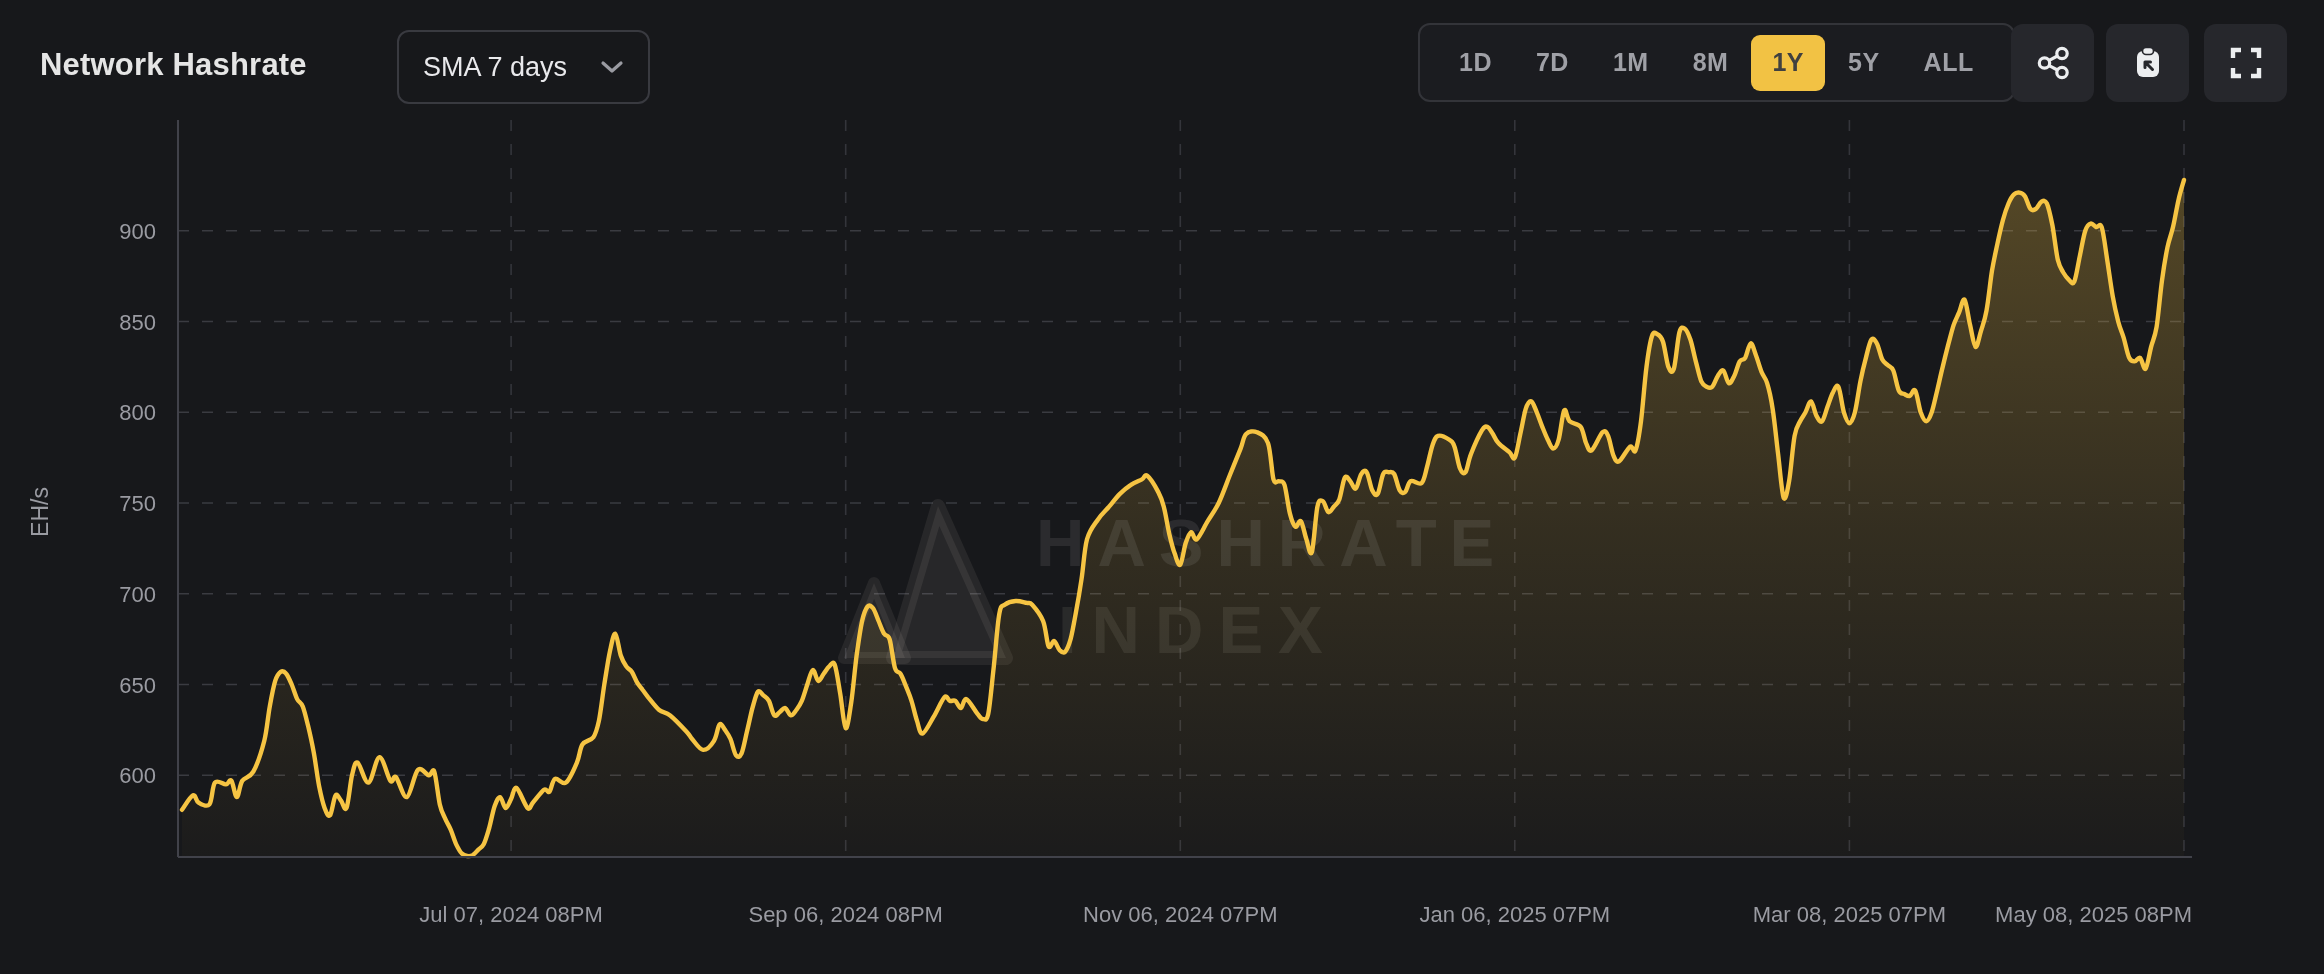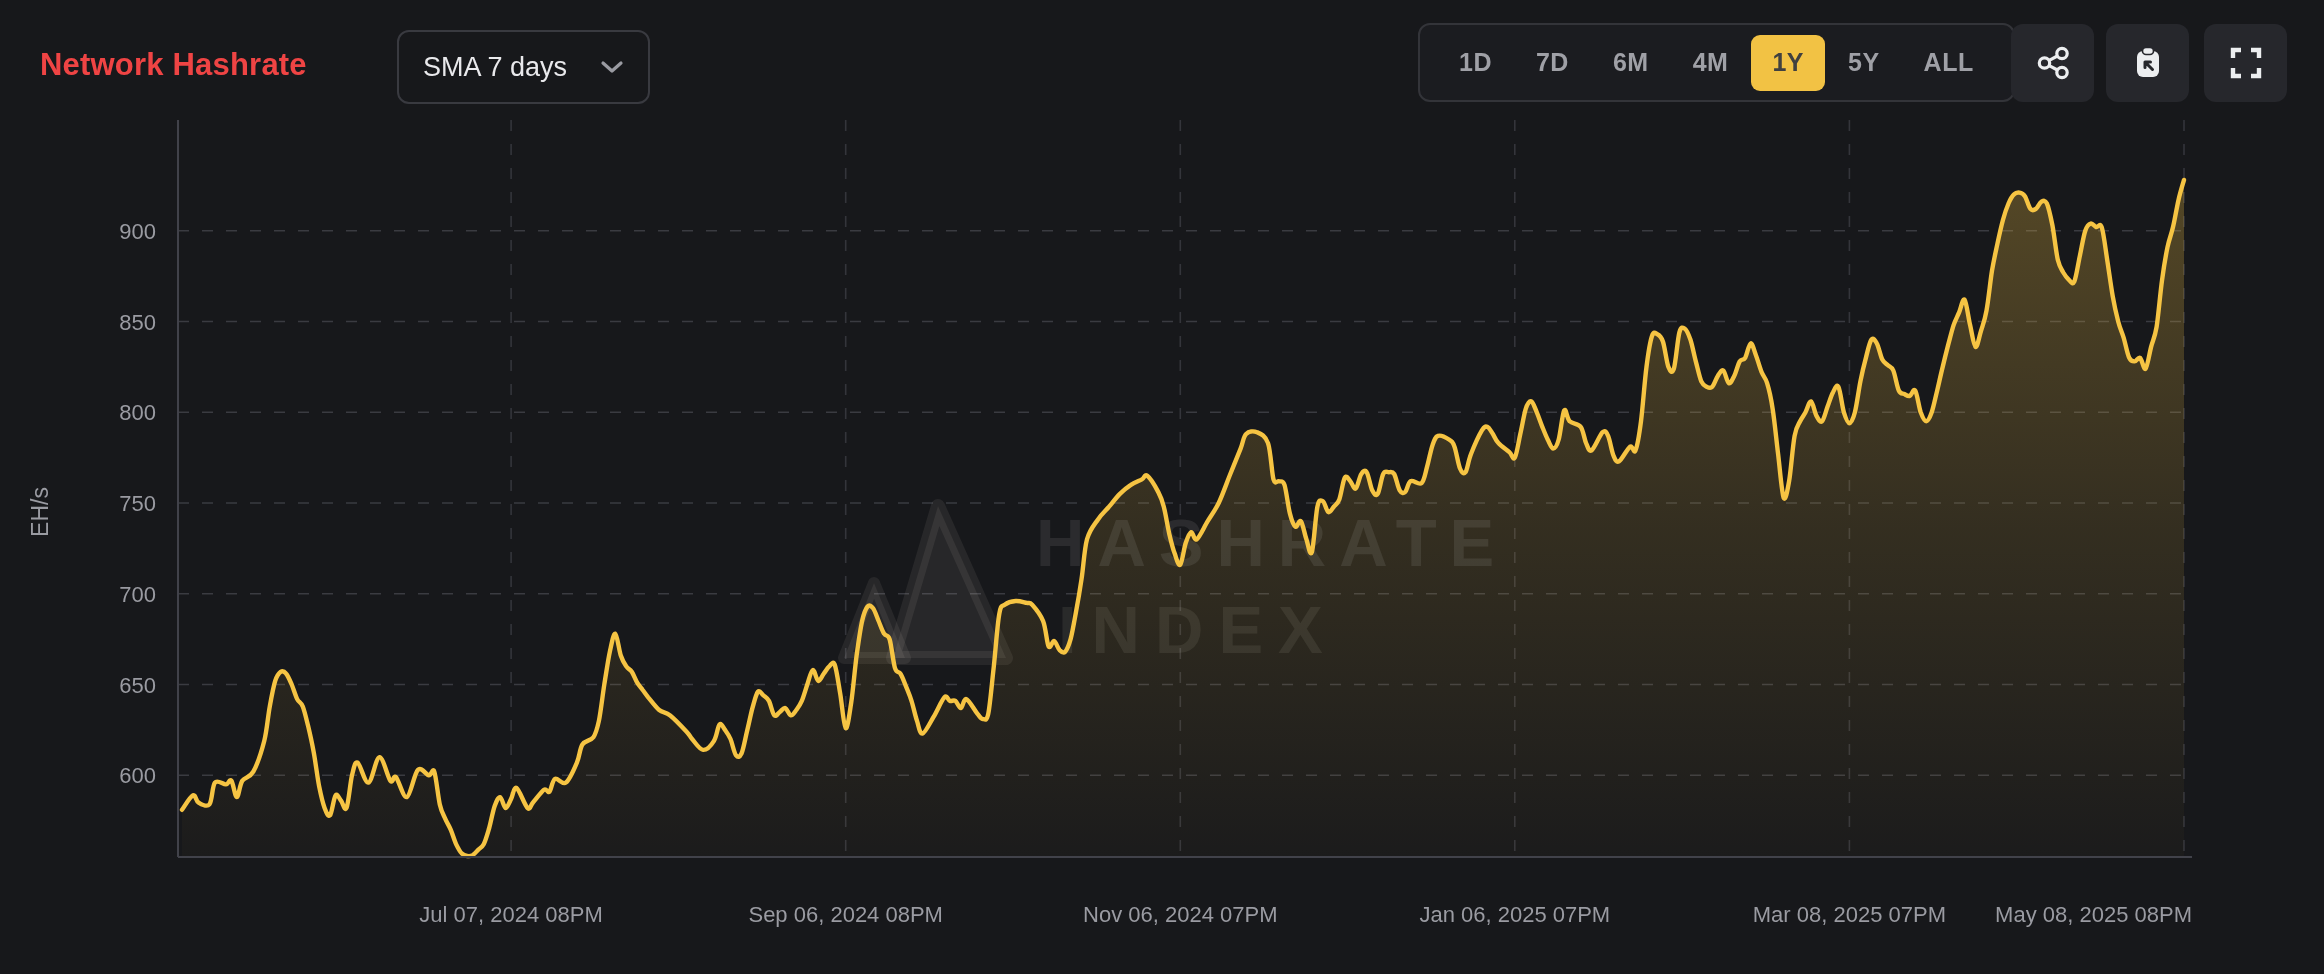--- a/index.html
+++ b/index.html
@@ -2,21 +2,21 @@
 <html><head>
 <meta charset="utf-8">
 <style>
   html,body{margin:0;padding:0;background:#17181b;}
   body{width:2324px;height:974px;overflow:hidden;
        font-family:"Liberation Sans","DejaVu Sans",sans-serif;}
   .app{position:relative;width:2324px;height:974px;background:#17181b;}
 
   
   .page-title{position:absolute;left:40px;top:47px;font-size:31px;font-weight:700;
-              color:#ef4444;letter-spacing:.2px;}
+              color:#e5e5e5;letter-spacing:.2px;}
   .dropdown{position:absolute;left:397px;top:30px;width:253px;height:74px;
             box-sizing:border-box;border:2px solid #393a40;border-radius:12px;
             display:flex;align-items:center;padding:12px 24px;cursor:pointer;background:transparent;}
   .dropdown-label{font-size:27px;color:#e9e9ec;}
   .dropdown .chev{margin-left:auto;}
 
   .range-group{position:absolute;left:1418px;top:23px;height:79px;box-sizing:border-box;
                border:2px solid #333439;border-radius:12px;background:#1b1c20;
                display:flex;align-items:center;padding:0 18px;gap:2px;}
   .range-btn{border:none;background:transparent;color:#9fa0a6;font-size:25px;font-weight:700;
@@ -40,22 +40,22 @@
   <div class="dropdown">
     <span class="dropdown-label">SMA 7 days</span>
     <svg class="chev" width="24" height="14" viewBox="0 0 24 14">
       <polyline points="3,3 12,11 21,3" fill="none" stroke="#9a9ba2" stroke-width="3.2" stroke-linecap="round" stroke-linejoin="round"></polyline>
     </svg>
   </div>
 
   <div class="range-group">
       <button class="range-btn">1D</button>
       <button class="range-btn">7D</button>
-      <button class="range-btn">6M</button>
-      <button class="range-btn">4M</button>
+      <button class="range-btn">1M</button>
+      <button class="range-btn">8M</button>
       <button class="range-btn active">1Y</button>
       <button class="range-btn">5Y</button>
       <button class="range-btn">ALL</button>
     </div>
 
   <button class="tool-btn share">
     <svg width="36" height="36" viewBox="0 0 36 36">
       <g fill="none" stroke="#eceef0" stroke-width="3.2">
         <circle cx="9.5" cy="18" r="5.2"></circle>
         <circle cx="27" cy="8.5" r="5.2"></circle>

